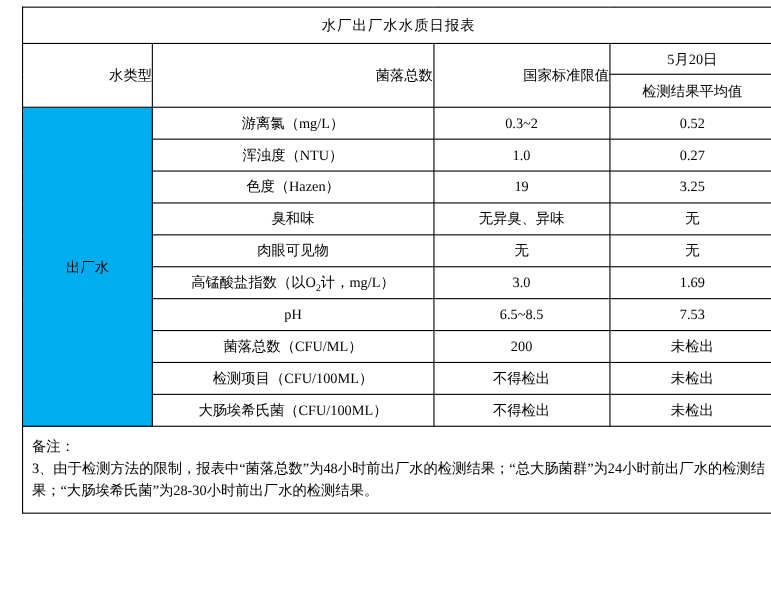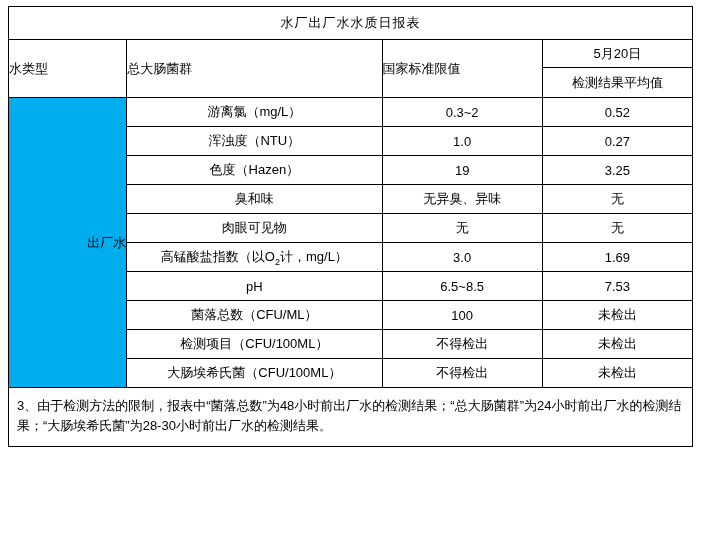--- a/index.html
+++ b/index.html
@@ -11,21 +11,22 @@
     height: 543px;
     background: #ffffff;
     font-family: "Liberation Sans", sans-serif;
     color: #000000;
   }
   .page {
     position: relative;
     width: 701px;
     height: 383px;
     box-sizing: border-box;
-    padding: 6px 8px 0 8px;
+    padding: 6px 8px 0 20px;
+    font-family: Liberation Serif, serif;
   }
   table.report {
     width: 685px;
     border-collapse: collapse;
     table-layout: fixed;
   }
   table.report td, table.report th {
     border: 1px solid #000000;
     padding: 0;
     font-weight: normal;
@@ -33,39 +34,39 @@
     vertical-align: middle;
   }
   .title-cell {
     height: 32px;
     text-align: center;
     font-size: 17px;
     font-weight: bold;
     letter-spacing: 1px;
   }
   .hdr-tall {
-    text-align: left;
+    text-align: right;
     font-size: 14px;
     height: 56px;
   }
   .date-head {
     text-align: center;
     font-size: 15px;
     font-weight: bold;
     height: 27px;
     margin-left: 23px;
   }
   .date-sub {
     text-align: center;
     font-size: 13px;
     height: 29px;
   }
   .cat-cell {
     background: #00AEEF;
-    text-align: right;
+    text-align: center;
     font-size: 15px;
     vertical-align: middle;
   }
   .item-cell {
     text-align: center;
     padding-left: 8px;
     font-size: 13.5px;
     height: 28px;
   }
   .val-cell {
@@ -107,21 +108,21 @@
       <col class="col-item">
       <col class="col-std">
       <col class="col-res">
     </colgroup>
     <tbody>
       <tr>
         <td class="title-cell" colspan="4">水厂出厂水水质日报表</td>
       </tr>
       <tr>
         <td class="hdr-tall" rowspan="2">水类型</td>
-        <td class="hdr-tall" rowspan="2">总大肠菌群</td>
+        <td class="hdr-tall" rowspan="2">菌落总数</td>
         <td class="hdr-tall" rowspan="2">国家标准限值</td>
         <td class="date-head">5月20日</td>
       </tr>
       <tr>
         <td class="date-sub">检测结果平均值</td>
       </tr>
 
       <tr>
         <td class="cat-cell" rowspan="10">出厂水</td>
         <td class="item-cell">游离氯（mg/L）</td>
@@ -153,33 +154,34 @@
         <td class="val-cell">3.0</td>
         <td class="val-cell">1.69</td>
       </tr>
       <tr>
         <td class="item-cell">pH</td>
         <td class="val-cell">6.5~8.5</td>
         <td class="val-cell">7.53</td>
       </tr>
       <tr>
         <td class="item-cell">菌落总数（CFU/ML）</td>
-        <td class="val-cell">100</td>
+        <td class="val-cell">200</td>
         <td class="val-cell">未检出</td>
       </tr>
       <tr>
         <td class="item-cell">检测项目（CFU/100ML）</td>
         <td class="val-cell">不得检出</td>
         <td class="val-cell">未检出</td>
       </tr>
       <tr>
         <td class="item-cell">大肠埃希氏菌（CFU/100ML）</td>
         <td class="val-cell">不得检出</td>
         <td class="val-cell">未检出</td>
       </tr>
     </tbody>
   </table>
 
   <div class="notes">
+    <p>备注：</p>
     <p>3、由于检测方法的限制，报表中“菌落总数”为48小时前出厂水的检测结果；“总大肠菌群”为24小时前出厂水的检测结果；“大肠埃希氏菌”为28-30小时前出厂水的检测结果。</p>
   </div>
 
 </div>
 
 </body></html>

